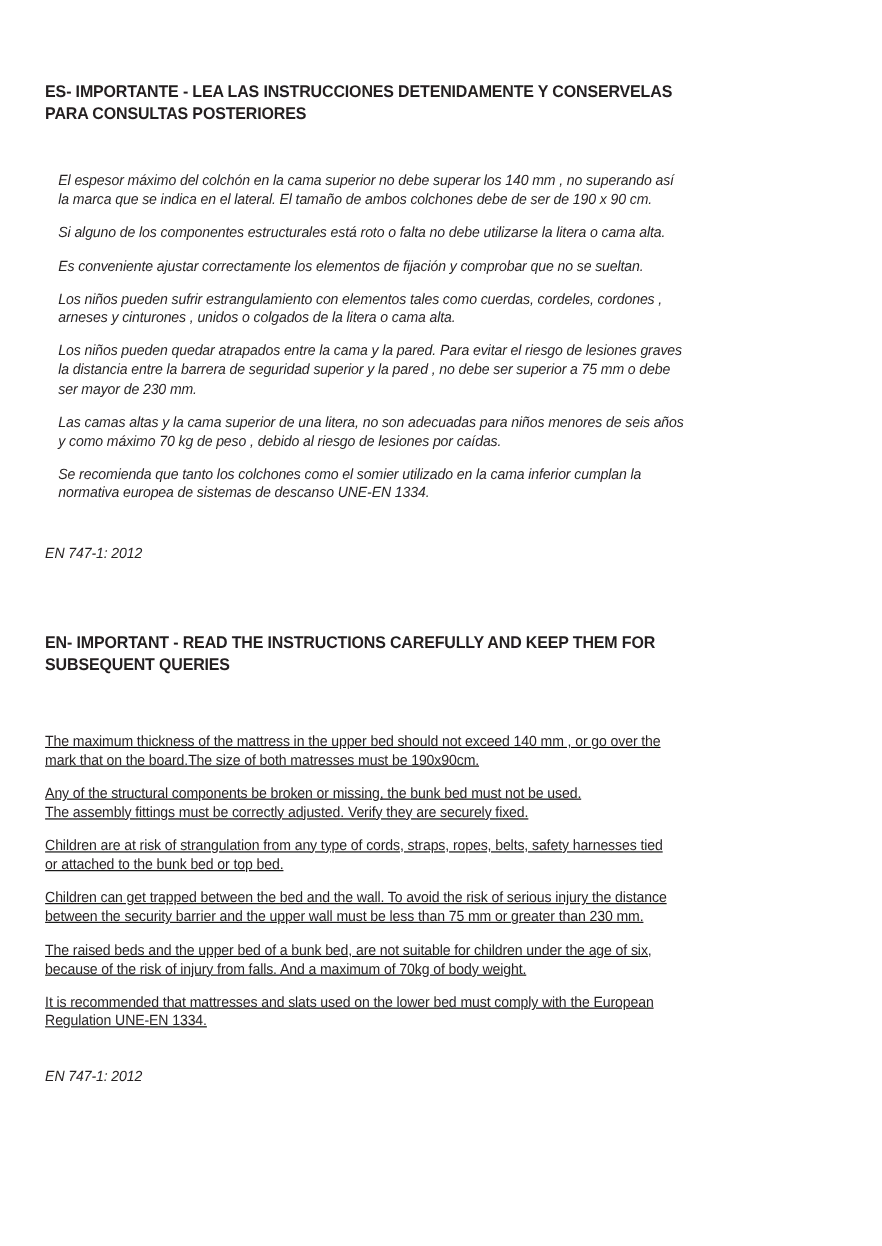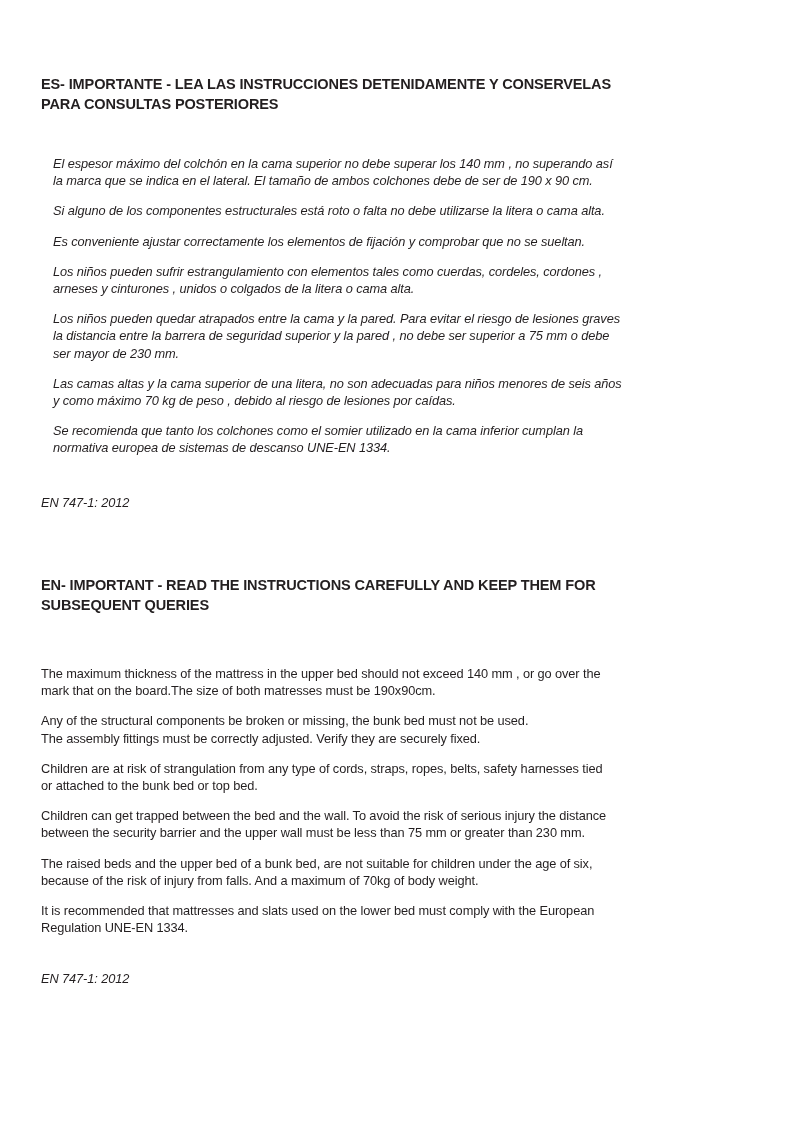--- a/index.html
+++ b/index.html
@@ -53,21 +53,21 @@
   }
   .para.italic { font-style: italic; }
   .para.upright { font-style: normal; }
 
   
   .sec-es-heading { position: absolute; left: 0; top: 74px; }
   .sec-es-body    { position: absolute; left: 12px; top: 155px; }
   .sec-es-norm    { position: absolute; left: 0; top: 494px; }
 
   .sec-en-heading { position: absolute; left: 0; top: 575px; }
-  .sec-en-body    { position: absolute; left: 0; top: 665px; }
+  .sec-en-body    { position: absolute; left: 0; top: 665px; text-decoration: underline; }
   .sec-en-norm    { position: absolute; left: 0; top: 970px; }
 
   .para + .para { margin-top: 13px; }
 </style>
 </head>
 <body>
 
 <div class="page">
   <div class="content">
 

